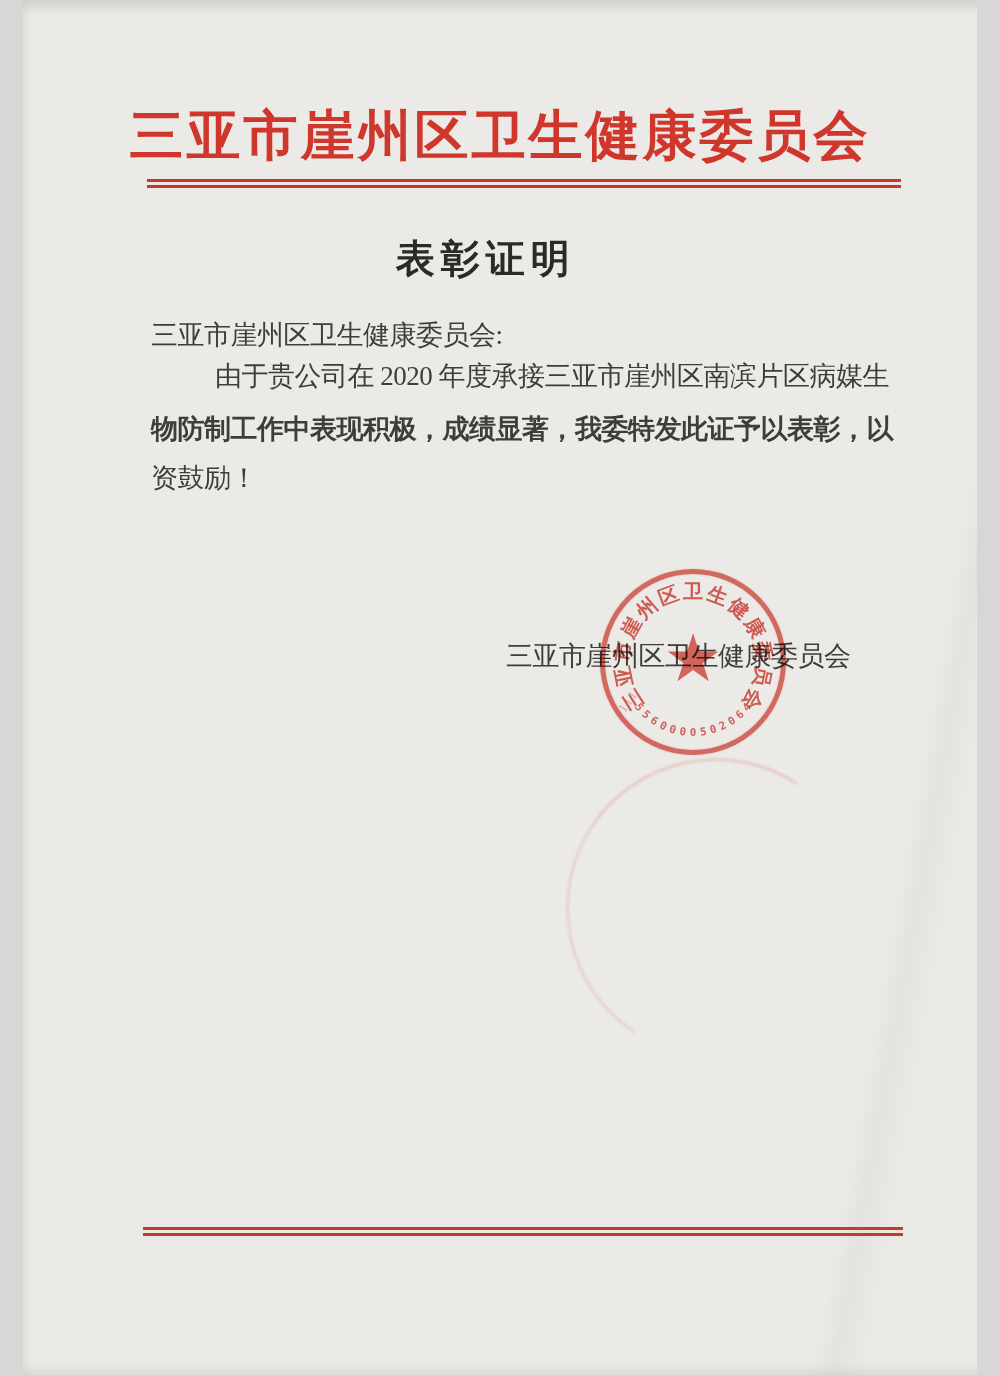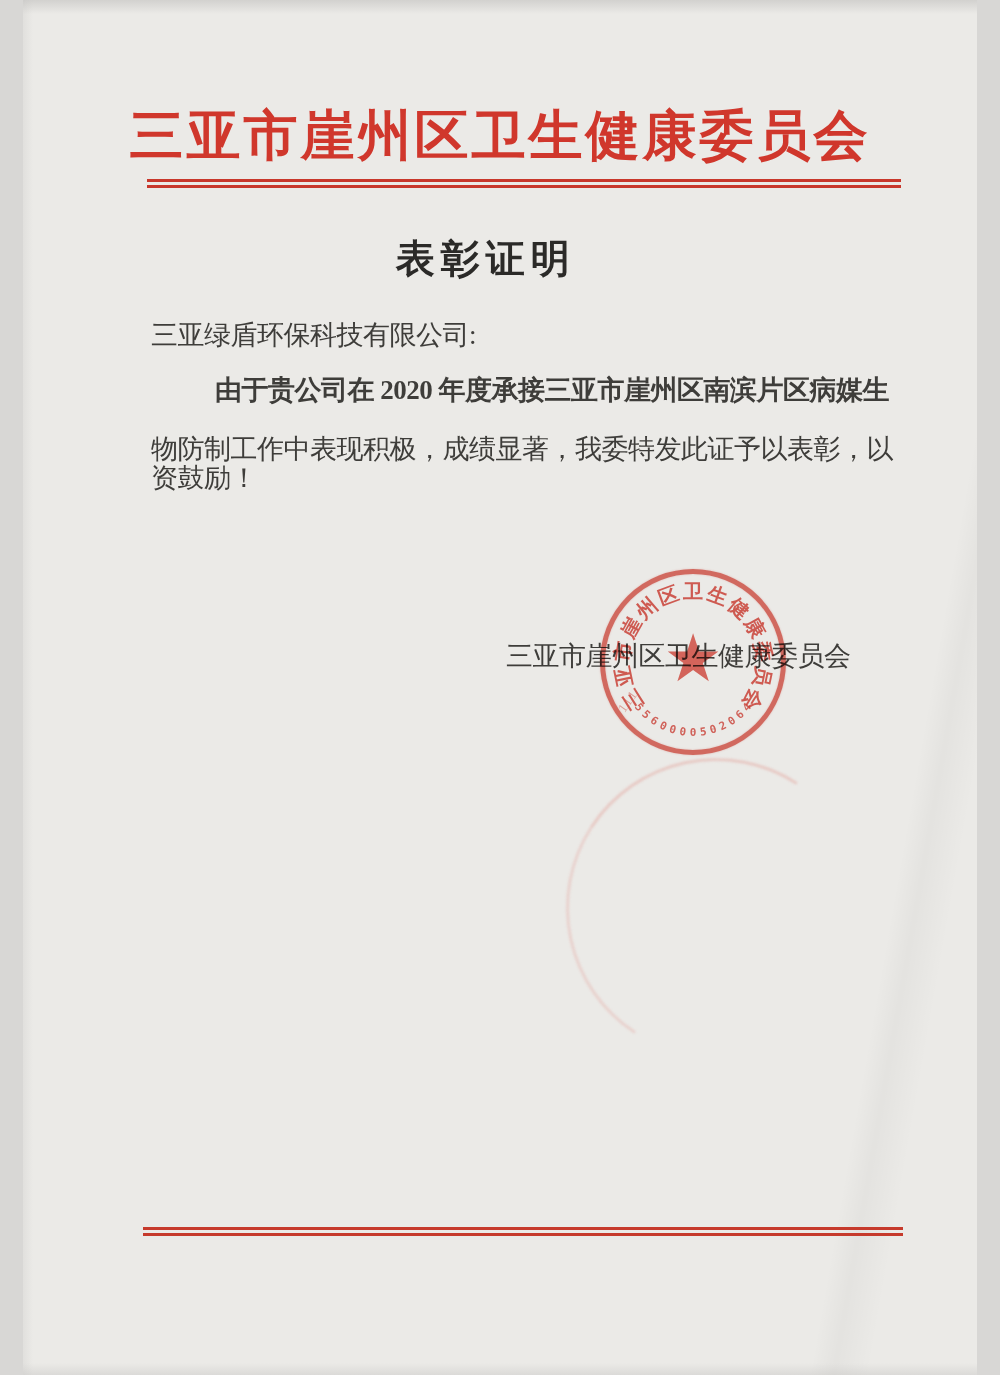--- a/index.html
+++ b/index.html
@@ -43,22 +43,22 @@
   }
   
   .text-line{
     position:absolute;
     font-size:27px;
     letter-spacing:-0.5px;
     color:#3e3d3a;
     white-space:nowrap;
   }
   .salutation{top:317px;left:128px;}
-  .body-l1{top:372px;left:192px;font-weight:bold;}
-  .body-l2{top:431px;left:128px;}
+  .body-l1{top:358px;left:192px;}
+  .body-l2{top:411px;left:128px;font-weight:bold;}
   .body-l3{top:460px;left:128px;font-family:Liberation Mono, monospace;}
   
   .signature{top:638px;left:483px;font-size:27px;letter-spacing:-0.5px;}
   .sig-date{top:686px;left:535px;font-size:26px;letter-spacing:0;}
   
   .seal{
     position:absolute;left:577px;top:569px;width:186px;height:186px;
     mix-blend-mode:multiply;
     z-index:5;
   }
@@ -117,21 +117,21 @@
 <body>
 
 <div class="page">
 
   <div class="org-name">三亚市崖州区卫生健康委员会</div>
 
   <div class="head-rule"></div>
 
   <div class="doc-title">表彰证明</div>
 
-  <div class="text-line salutation">三亚绿盾环保科技有限公司:</div>
+  <div class="text-line salutation">三亚市崖州区卫生健康委员会:</div>
 
   <div class="text-line body-l1">由于贵公司在 2020 年度承接三亚市崖州区南滨片区病媒生</div>
 
   <div class="text-line body-l2">物防制工作中表现积极，成绩显著，我委特发此证予以表彰，以</div>
 
   <div class="text-line body-l3">资鼓励！</div>
 
   <div class="text-line signature">三亚市崖州区卫生健康委员会</div>
 
 

